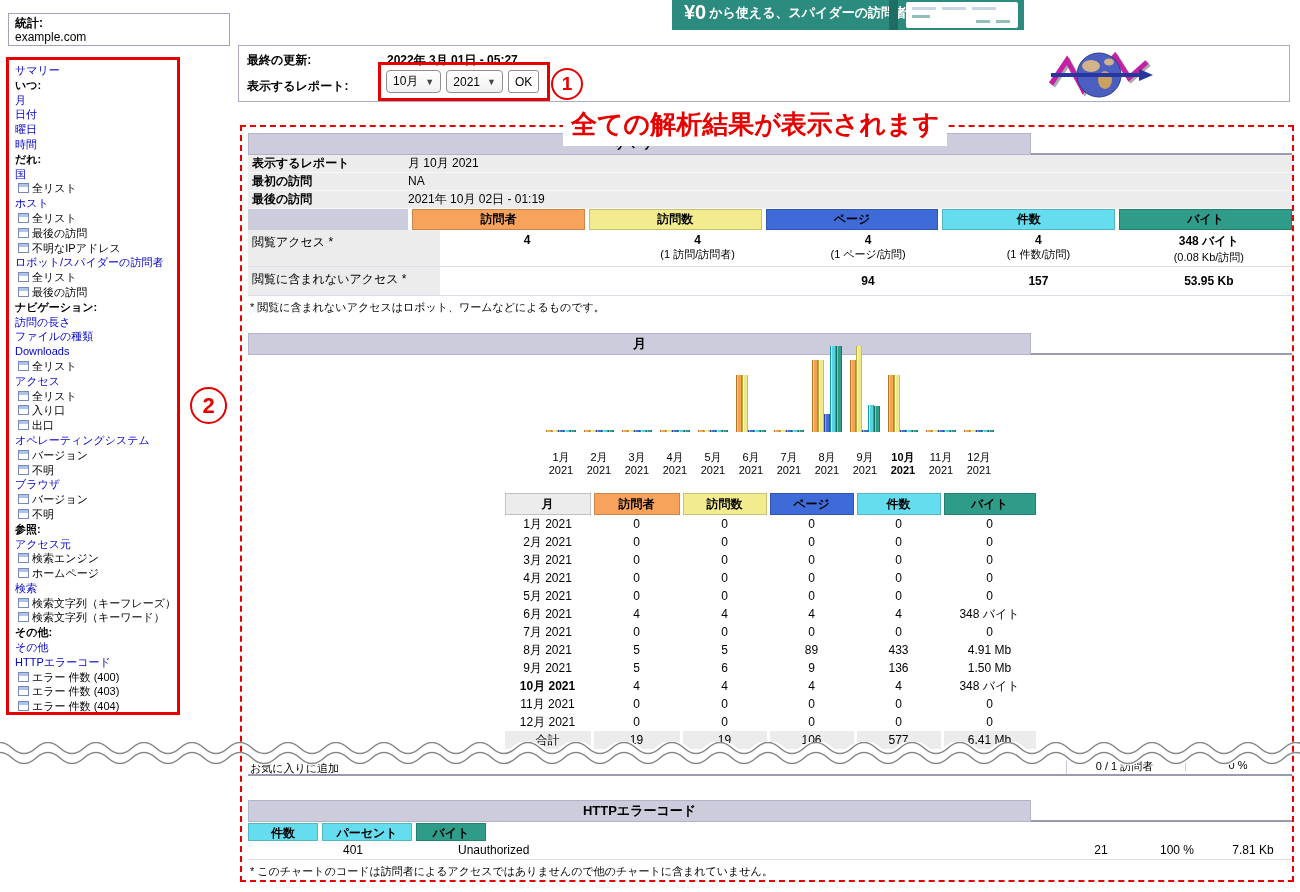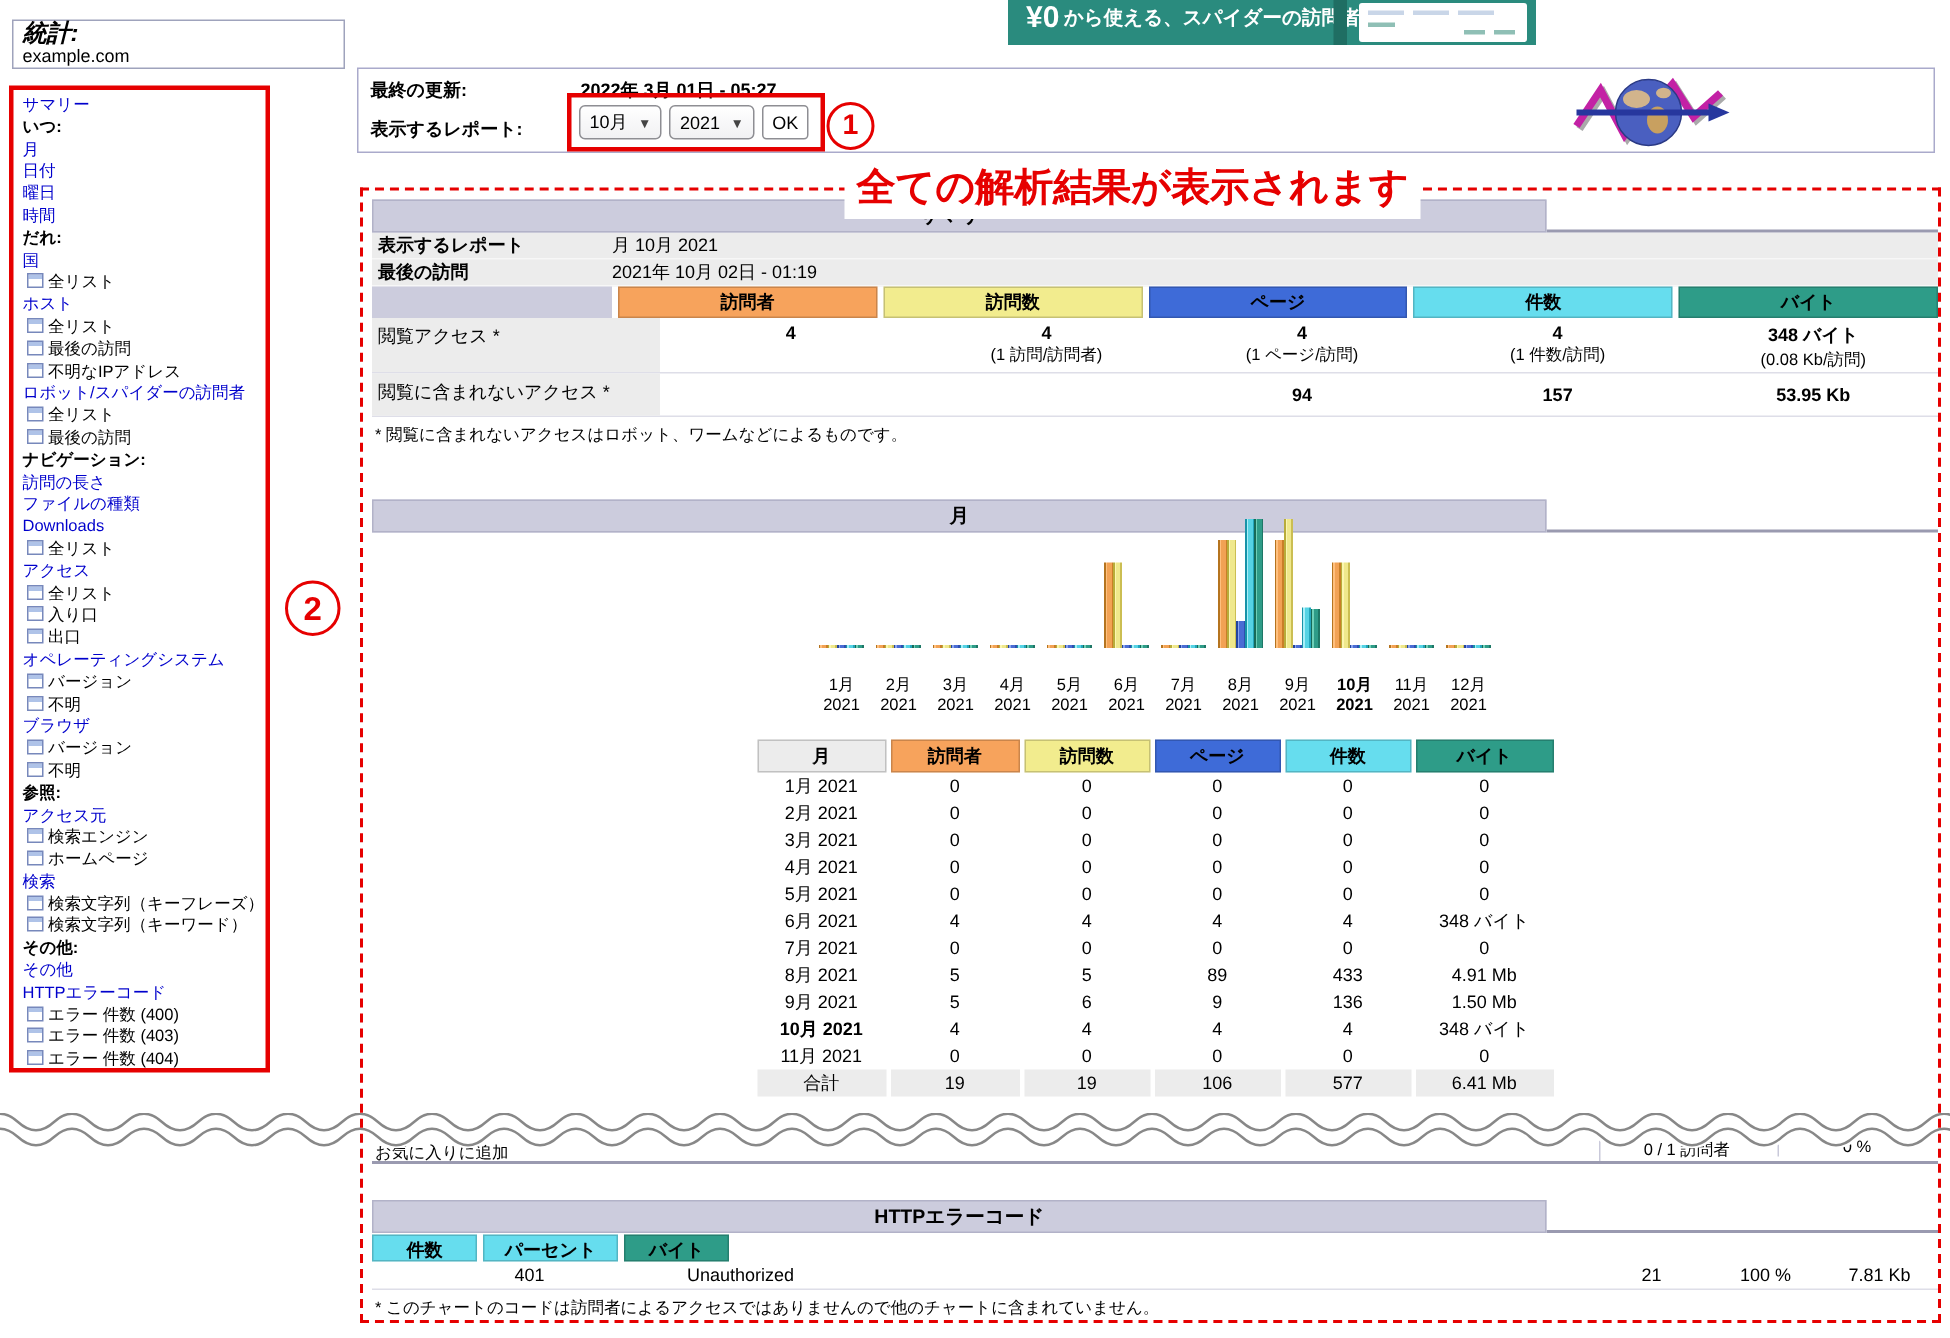--- a/index.html
+++ b/index.html
@@ -10,21 +10,21 @@
   .ad-banner{position:absolute;left:672px;top:0;width:352px;height:30px;background:#2A8B7E;color:#fff;}
   .ad-text{position:absolute;left:12px;top:1px;white-space:nowrap;font-weight:bold;font-size:13px;}
   .ad-yen{font-size:20px;vertical-align:-2px;margin-right:3px;}
   .ad-sep{position:absolute;right:126px;top:0;width:9px;height:30px;background:#1F6E63;}
   .ad-card{position:absolute;right:6px;top:2px;width:112px;height:26px;background:#fff;border-radius:2px;}
   .ad-card i{position:absolute;display:block;background:#C9D6E8;height:3px;}
 
   
   .stats-box{position:absolute;left:8px;top:13px;width:222px;height:33px;border:1px solid #9FA3BC;
              padding:2px 6px;box-sizing:border-box;font-size:12px;line-height:14px;background:#fff;}
-  .stats-box b{font-size:16px;font-style:italic;}
+  .stats-box b{font-size:12px;}
 
   
   .sidebar-redbox{position:absolute;left:6px;top:57px;width:174px;height:658px;border:3px solid #E60000;
                   box-sizing:border-box;background:#fff;padding:3px 0 0 6px;overflow:hidden;}
   .nav-item{line-height:14.8px;font-size:11px;white-space:nowrap;}
   .nav-link .nav-link-text{color:#0000CC;cursor:pointer;}
   .nav-header-text{font-weight:bold;color:#000;}
   .nav-sub{padding-left:3px;}
   .sub-icon{display:inline-block;width:9px;height:8px;border:1px solid #7788BB;background:linear-gradient(#AFC3E8 0 3px,#fff 3px);
             margin-right:3px;vertical-align:-1px;}
@@ -242,20 +242,24 @@
     <div class="sec-title">
       <div class="sec-title-rest"></div>
       <div class="sec-title-fill">サマリー</div>
     </div>
     <div id="sum-info">
         <div class="info-row">
           <div class="info-label">表示するレポート</div>
           <div class="info-value">月 10月 2021</div>
         </div>
         <div class="info-row">
+          <div class="info-label">最初の訪問</div>
+          <div class="info-value">NA</div>
+        </div>
+        <div class="info-row">
           <div class="info-label">最後の訪問</div>
           <div class="info-value">2021年 10月 02日 - 01:19</div>
         </div>
       </div>
     <div class="sum-header" id="sum-header">
         <div class="sum-corner"></div>
         <div class="sum-col" style="background: rgb(247, 163, 92);">訪問者</div>
         <div class="sum-col" style="background: rgb(242, 236, 142);">訪問数</div>
         <div class="sum-col" style="background: rgb(62, 107, 216);">ページ</div>
         <div class="sum-col" style="background: rgb(102, 221, 238);">件数</div>
@@ -528,20 +532,28 @@
             <td>348 バイト</td>
           </tr>
           <tr>
             <td>11月 2021</td>
             <td>0</td>
             <td>0</td>
             <td>0</td>
             <td>0</td>
             <td>0</td>
           </tr>
+          <tr>
+            <td>12月 2021</td>
+            <td>0</td>
+            <td>0</td>
+            <td>0</td>
+            <td>0</td>
+            <td>0</td>
+          </tr>
           <tr class="total">
             <td>合計</td>
             <td>19</td>
             <td>19</td>
             <td>106</td>
             <td>577</td>
             <td>6.41 Mb</td>
           </tr>
         </tbody>
     </table>

